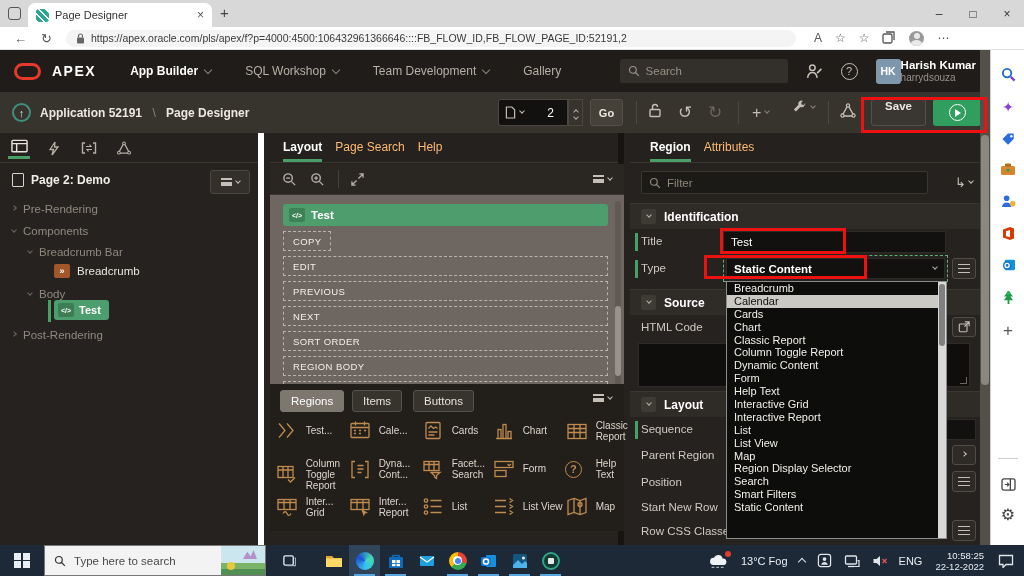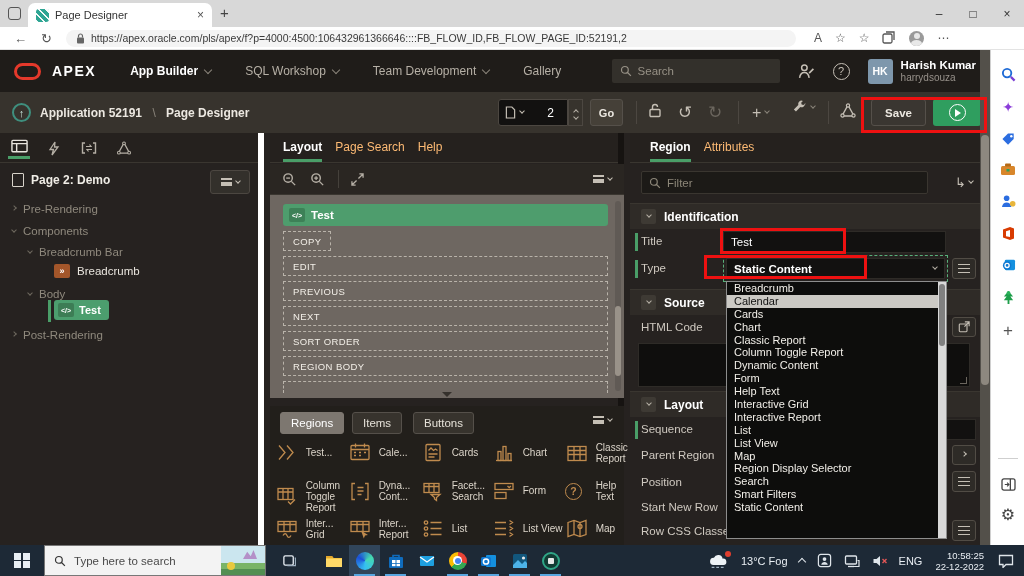--- a/index.html
+++ b/index.html
@@ -36,38 +36,38 @@
   #apexbrand{color:#fff;font-weight:bold;font-size:14px;letter-spacing:1.5px;margin-left:11px}
   .anav{color:#b6b0a6;font-size:12px;margin-left:34px;display:flex;align-items:center;gap:7px}
   .anav.active{color:#fff;font-weight:bold}
   .anav .chev{color:#8a847a}
   #apexsearch{margin-left:auto;width:168px;height:24px;background:#33302b;border-radius:2px;display:flex;align-items:center;padding:0 8px;gap:6px}
   #apexsearch input{background:transparent;border:0;outline:0;color:#d8d3ca;font-size:11.5px;width:110px;font-family:"Liberation Sans",sans-serif}
   #apexsearch input::placeholder{color:#97918634;color:#979186}
   .hicon{color:#c5bfb5;margin-left:18px;display:flex}
   #help-circ{width:17px;height:17px;border:1.5px solid #c5bfb5;border-radius:50%;font-size:11px;color:#c5bfb5;display:flex;align-items:center;justify-content:center}
   #hk-avatar{width:25px;height:25px;background:#7e97ac;border-radius:3px;color:#fff;font-size:10.5px;font-weight:bold;display:flex;align-items:center;justify-content:center;margin-left:18px}
-  #username{margin-left:8px;line-height:1.15}
+  #username{line-height:1.15}
   #username .n{color:#fff;font-weight:bold;font-size:11.5px}
   #username .u{color:#97918a;font-size:10px}
 
   
   #pdbar{left:0;top:92px;width:990px;height:41px;background:#37332d;display:flex;align-items:center}
   #upcirc{width:19px;height:19px;border:2px solid #3f8f7e;border-radius:50%;color:#cfe8df;font-size:11px;display:flex;align-items:center;justify-content:center;margin-left:12px}
   #bc{color:#ece8e1;font-weight:bold;font-size:12px;margin-left:9px}
   #bc .sep{color:#8a857b;font-weight:normal;margin:0 7px}
   #pagesel{position:absolute;left:498px;top:7px;width:70px;height:27px;background:#121110;border:1px solid #4c4741;border-radius:3px 0 0 3px;display:flex;align-items:center;padding:0 6px;gap:4px;color:#c5bfb5}
   #pagesel input{width:26px;background:transparent;border:0;outline:0;color:#fff;font-size:12px;text-align:right;font-family:"Liberation Sans",sans-serif}
   #spinner{position:absolute;left:568px;top:7px;width:15px;height:27px;background:#37332d;border:1px solid #4c4741;display:flex;flex-direction:column;align-items:center;justify-content:center;gap:4px;color:#b5afa5}
   #gobtn{position:absolute;left:590px;top:7px;width:33px;height:27px;background:#454038;border:1px solid #55504a;border-radius:3px;color:#ece8e1;font-weight:bold;font-size:11px;display:flex;align-items:center;justify-content:center}
   .tdiv{position:absolute;top:9px;width:1px;height:23px;background:#4c4741}
   .tbi{position:absolute;top:8px;color:#c5bfb5;font-size:16px;line-height:25px}
   .tbi.dim{color:#6b665e}
   .tbi .chev{color:#8a847a;margin-left:4px}
-  #savebtn{position:absolute;left:871px;top:7px;width:55px;height:27px;background:#3a3631;border:1px solid #55504a;border-radius:3px;color:#ece8e1;font-weight:bold;font-size:11.5px;display:flex;align-items:center;justify-content:center}
+  #savebtn{position:absolute;left:871px;top:7px;width:55px;height:27px;background:#3a3631;border:1px solid #55504a;border-radius:3px;color:#ece8e1;font-weight:bold;font-size:11.5px;display:flex;justify-content:center}
   #runbtn{position:absolute;left:933px;top:7px;width:48px;height:27px;background:#2f9e5f;border-radius:3px;display:flex;align-items:center;justify-content:center}
   #runbtn .pc{width:17px;height:17px;border:1.6px solid #fff;border-radius:50%;display:flex;align-items:center;justify-content:center}
   #runbtn .tri{width:0;height:0;border-left:6px solid #fff;border-top:4px solid transparent;border-bottom:4px solid transparent;margin-left:2px}
 
   
   #main{left:0;top:133px;width:990px;height:412px;background:#262220}
   .panel{position:absolute;top:0;height:412px;background:#262220}
   #lp{left:0;width:264px;border-right:6px solid #ffffff}
   #cp{left:270px;width:354px;border-right:6px solid #161311}
   #rp{left:630px;width:350px}
@@ -90,21 +90,21 @@
 
   
   #canvas{position:absolute;left:0;top:62px;width:354px;height:203px;background:#6e6761}
   #regionbar{position:absolute;left:13px;top:9px;width:325px;height:22px;background:#4e9d6d;border-radius:3px;display:flex;align-items:center;gap:6px;padding:0 6px;color:#fff;font-weight:bold;font-size:11.5px}
   #regionbar .code-ic{background:#3d8157}
   .ph{position:absolute;left:13px;height:20px;border:1px dashed #b9b3aa;color:#f3efe8;font-size:9.5px;letter-spacing:.4px;display:flex;align-items:center;padding:0 9px}
   .cscroll{position:absolute;right:3px;top:6px;width:6px;height:190px;border-radius:3px;background:rgba(0,0,0,.12)}
   .cscroll .th{position:absolute;left:0;width:6px;height:70px;top:105px;border-radius:3px;background:#999289}
   #cdown{position:absolute;left:172px;bottom:1px;width:0;height:0;border-top:5px solid #35312c;border-left:5px solid transparent;border-right:5px solid transparent}
   
-  #palette{position:absolute;left:0;top:273px;width:354px;height:147px;background:#221f1b}
+  #palette{position:absolute;left:0;top:251px;width:354px;height:147px;background:#221f1b}
   .pbtn{position:absolute;top:6px;height:22px;border-radius:3px;font-size:11.5px;display:flex;align-items:center;justify-content:center;padding:0 10px;color:#e5e1d8;background:#37332d;border:1px solid #55504a}
   .pbtn.on{background:#7d7770;border-color:#7d7770;color:#fff}
   .gcell{position:absolute;display:flex;align-items:center;gap:6px;width:72px}
   .gi{width:25px;display:flex}
   .gi svg{width:24px;height:21px}
   .gi svg *{stroke:#c08b4e;fill:none;stroke-width:1.3}
   .gi svg .fil{fill:#c08b4e;stroke:none}
   .glab{color:#ddd6cb;font-size:10px;line-height:11px;width:42px}
   .qcirc{width:17px;height:17px;border:1.4px solid #c08b4e;border-radius:50%;color:#c08b4e;font-size:10.5px;font-weight:bold;display:flex;align-items:center;justify-content:center}
 

